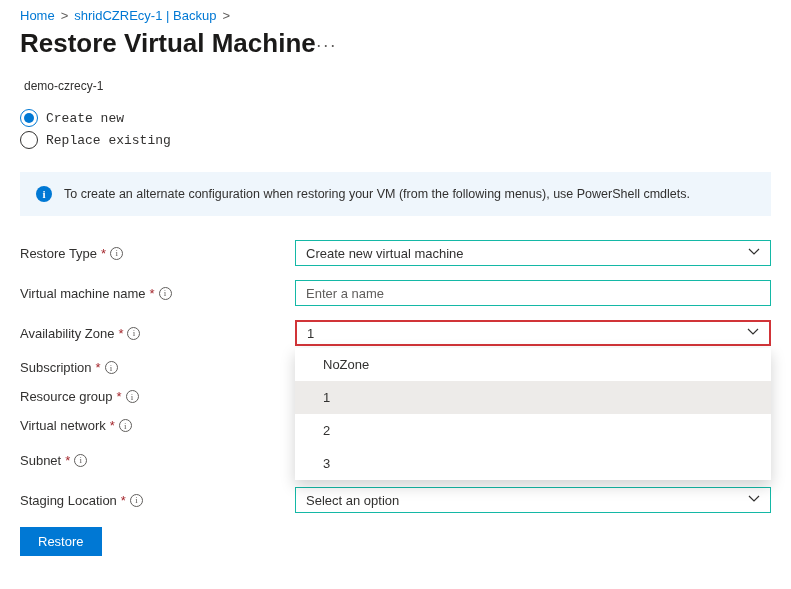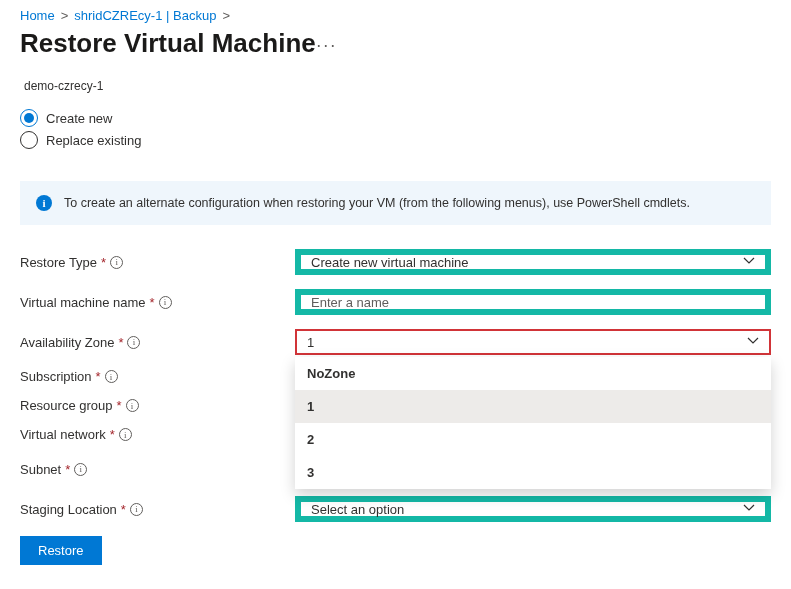--- a/index.html
+++ b/index.html
@@ -17,21 +17,21 @@
       gap: 6px;
       font-size: 13px;
       margin-bottom: 5px;
     }
     .breadcrumb a { color: #0078d4; text-decoration: none; }
     .breadcrumb .sep { color: #605e5c; }
     .title-row { display: flex; align-items: center; }
     h1 { font-size: 26px; font-weight: 600; color: #1b1a19; margin-bottom: 4px; }
     .more { font-size: 18px; color: #605e5c; letter-spacing: 1px; cursor: pointer; }
     .subtitle { font-size: 12px; color: #323130; margin-left: 4px; margin-bottom: 16px; margin-top: 16px; }
-    .radio-group { margin-bottom: 32px; }
+    .radio-group { margin-bottom: 23px; font-family: Liberation Mono, monospace; }
     .radio-row { display: flex; align-items: center; gap: 8px; margin-bottom: 4px; cursor: pointer; }
     .radio {
       width: 18px; height: 18px; border-radius: 50%;
       border: 1px solid #323130; display: flex; align-items: center; justify-content: center;
     }
     .radio.selected { border-color: #0078d4; }
     .radio.selected::after {
       content: ""; width: 10px; height: 10px; border-radius: 50%; background: #0078d4;
     }
     .info-banner {
@@ -66,45 +66,44 @@
     .req { color: #a4262c; }
     .help-icon {
       width: 13px; height: 13px; border-radius: 50%;
       border: 1px solid #605e5c; color: #605e5c;
       display: inline-flex; align-items: center; justify-content: center;
       font-size: 9px; font-family: Georgia, serif;
       cursor: pointer;
     }
     .select-field, .input-field {
       flex: 1;
-      border: 6px solid #14b8a6;
+      border: 1px solid #14b8a6;
       padding: 5px 10px;
       font-size: 13px;
       background: #fff;
       display: flex;
       align-items: center;
       justify-content: space-between;
       cursor: pointer;
       height: 26px;
     }
     .input-field { cursor: text; color: #605e5c; }
     .select-outlined { border: 2px solid #d13438; }
     .chevron svg { width: 12px; height: 12px; }
     .dropdown {
       position: absolute;
       left: 275px; right: 0; top: 28px;
       background: #fff;
       box-shadow: 0 6px 14px rgba(0,0,0,0.18);
       z-index: 10;
     }
     .dropdown-item {
-      padding: 9px 12px;
-      font-size: 13px;
-      cursor: pointer;
-      font-weight: bold;
+      padding: 9px 28px;
+      font-size: 13px;
+      cursor: pointer;
     }
     .dropdown-item.selected { background: #edebe9; }
     .restore-btn {
       background: #0078d4;
       color: #fff;
       border: none;
       padding: 7px 18px;
       font-size: 13px;
       font-weight: 400;
       cursor: pointer;

